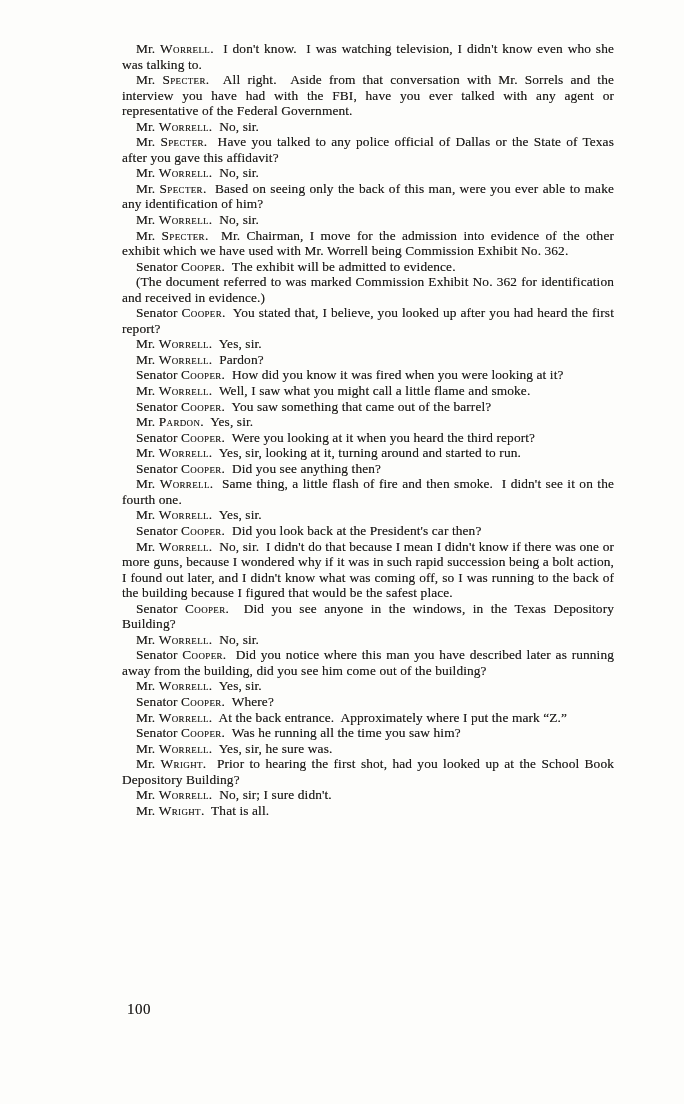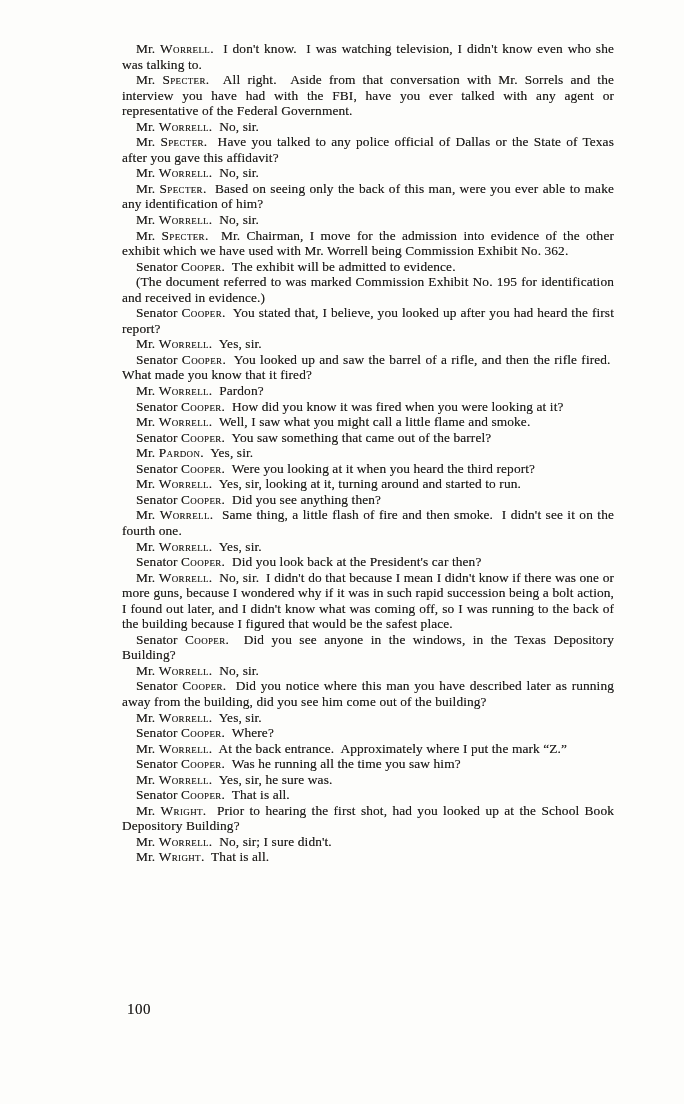--- a/index.html
+++ b/index.html
@@ -52,43 +52,41 @@
   <div class="text-block" id="transcript">
       <p class="para"><span class="speaker">Mr. <span class="sc">Worrell</span>.</span>&nbsp; I don't know.&nbsp; I was watching television, I didn't know even who she was talking to.</p>
       <p class="para"><span class="speaker">Mr. <span class="sc">Specter</span>.</span>&nbsp; All right.&nbsp; Aside from that conversation with Mr. Sorrels and the interview you have had with the FBI, have you ever talked with any agent or representative of the Federal Government.</p>
       <p class="para"><span class="speaker">Mr. <span class="sc">Worrell</span>.</span>&nbsp; No, sir.</p>
       <p class="para"><span class="speaker">Mr. <span class="sc">Specter</span>.</span>&nbsp; Have you talked to any police official of Dallas or the State of Texas after you gave this affidavit?</p>
       <p class="para"><span class="speaker">Mr. <span class="sc">Worrell</span>.</span>&nbsp; No, sir.</p>
       <p class="para"><span class="speaker">Mr. <span class="sc">Specter</span>.</span>&nbsp; Based on seeing only the back of this man, were you ever able to make any identification of him?</p>
       <p class="para"><span class="speaker">Mr. <span class="sc">Worrell</span>.</span>&nbsp; No, sir.</p>
       <p class="para"><span class="speaker">Mr. <span class="sc">Specter</span>.</span>&nbsp; Mr. Chairman, I move for the admission into evidence of the other exhibit which we have used with Mr. Worrell being Commission Exhibit No. 362.</p>
       <p class="para"><span class="speaker">Senator <span class="sc">Cooper</span>.</span>&nbsp; The exhibit will be admitted to evidence.</p>
-      <p class="para">(The document referred to was marked Commission Exhibit No. 195 for identification and received in evidence.)</p>
+      <p class="para">(The document referred to was marked Commission Exhibit No. 362 for identification and received in evidence.)</p>
       <p class="para"><span class="speaker">Senator <span class="sc">Cooper</span>.</span>&nbsp; You stated that, I believe, you looked up after you had heard the first report?</p>
       <p class="para"><span class="speaker">Mr. <span class="sc">Worrell</span>.</span>&nbsp; Yes, sir.</p>
-      <p class="para"><span class="speaker">Senator <span class="sc">Cooper</span>.</span>&nbsp; You looked up and saw the barrel of a rifle, and then the rifle fired.&nbsp; What made you know that it fired?</p>
       <p class="para"><span class="speaker">Mr. <span class="sc">Worrell</span>.</span>&nbsp; Pardon?</p>
       <p class="para"><span class="speaker">Senator <span class="sc">Cooper</span>.</span>&nbsp; How did you know it was fired when you were looking at it?</p>
       <p class="para"><span class="speaker">Mr. <span class="sc">Worrell</span>.</span>&nbsp; Well, I saw what you might call a little flame and smoke.</p>
       <p class="para"><span class="speaker">Senator <span class="sc">Cooper</span>.</span>&nbsp; You saw something that came out of the barrel?</p>
       <p class="para"><span class="speaker">Mr. <span class="sc">Pardon</span>.</span>&nbsp; Yes, sir.</p>
       <p class="para"><span class="speaker">Senator <span class="sc">Cooper</span>.</span>&nbsp; Were you looking at it when you heard the third report?</p>
       <p class="para"><span class="speaker">Mr. <span class="sc">Worrell</span>.</span>&nbsp; Yes, sir, looking at it, turning around and started to run.</p>
       <p class="para"><span class="speaker">Senator <span class="sc">Cooper</span>.</span>&nbsp; Did you see anything then?</p>
       <p class="para"><span class="speaker">Mr. <span class="sc">Worrell</span>.</span>&nbsp; Same thing, a little flash of fire and then smoke.&nbsp; I didn't see it on the fourth one.</p>
       <p class="para"><span class="speaker">Mr. <span class="sc">Worrell</span>.</span>&nbsp; Yes, sir.</p>
       <p class="para"><span class="speaker">Senator <span class="sc">Cooper</span>.</span>&nbsp; Did you look back at the President's car then?</p>
       <p class="para"><span class="speaker">Mr. <span class="sc">Worrell</span>.</span>&nbsp; No, sir.&nbsp; I didn't do that because I mean I didn't know if there was one or more guns, because I wondered why if it was in such rapid succession being a bolt action, I found out later, and I didn't know what was coming off, so I was running to the back of the building because I figured that would be the safest place.</p>
       <p class="para"><span class="speaker">Senator <span class="sc">Cooper</span>.</span>&nbsp; Did you see anyone in the windows, in the Texas Depository Building?</p>
       <p class="para"><span class="speaker">Mr. <span class="sc">Worrell</span>.</span>&nbsp; No, sir.</p>
       <p class="para"><span class="speaker">Senator <span class="sc">Cooper</span>.</span>&nbsp; Did you notice where this man you have described later as running away from the building, did you see him come out of the building?</p>
       <p class="para"><span class="speaker">Mr. <span class="sc">Worrell</span>.</span>&nbsp; Yes, sir.</p>
       <p class="para"><span class="speaker">Senator <span class="sc">Cooper</span>.</span>&nbsp; Where?</p>
       <p class="para"><span class="speaker">Mr. <span class="sc">Worrell</span>.</span>&nbsp; At the back entrance.&nbsp; Approximately where I put the mark “Z.”</p>
       <p class="para"><span class="speaker">Senator <span class="sc">Cooper</span>.</span>&nbsp; Was he running all the time you saw him?</p>
       <p class="para"><span class="speaker">Mr. <span class="sc">Worrell</span>.</span>&nbsp; Yes, sir, he sure was.</p>
-      <p class="para"><span class="speaker">Senator <span class="sc">Cooper</span>.</span>&nbsp; That is all.</p>
       <p class="para"><span class="speaker">Mr. <span class="sc">Wright</span>.</span>&nbsp; Prior to hearing the first shot, had you looked up at the School Book Depository Building?</p>
       <p class="para"><span class="speaker">Mr. <span class="sc">Worrell</span>.</span>&nbsp; No, sir; I sure didn't.</p>
       <p class="para"><span class="speaker">Mr. <span class="sc">Wright</span>.</span>&nbsp; That is all.</p>
     </div>
   <div class="page-number">100</div>
 </div>
 
 </body></html>

